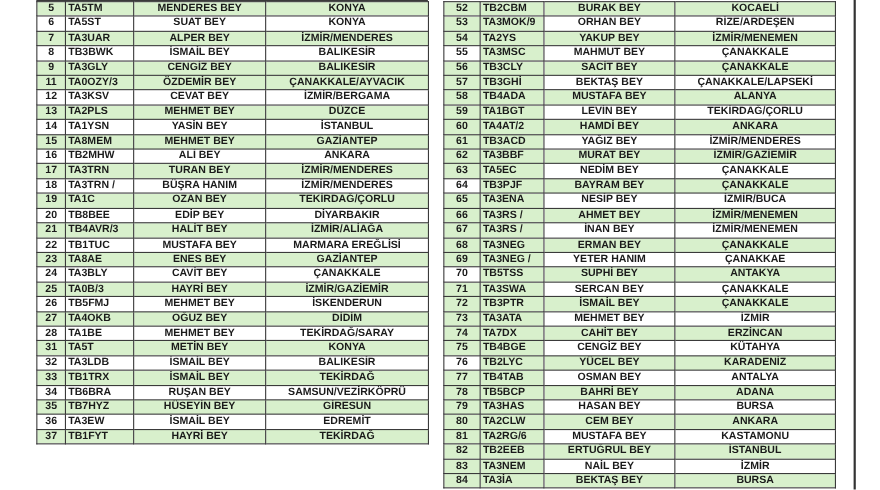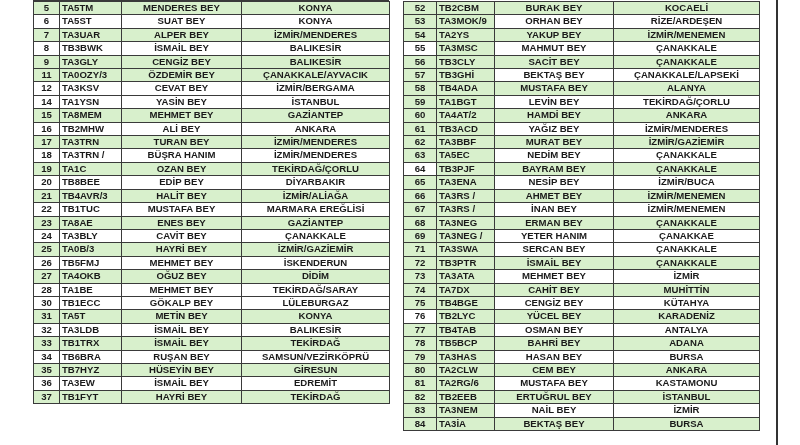--- a/index.html
+++ b/index.html
@@ -67,20 +67,26 @@
         <td class="name g">ÖZDEMİR BEY</td>
         <td class="city g">ÇANAKKALE/AYVACIK</td>
       </tr>
       <tr>
         <td class="num w">12</td>
         <td class="code w">TA3KSV</td>
         <td class="name w">CEVAT BEY</td>
         <td class="city w">İZMİR/BERGAMA</td>
       </tr>
       <tr>
+        <td class="num g">13</td>
+        <td class="code g">TA2PLS</td>
+        <td class="name g">MEHMET BEY</td>
+        <td class="city g">DÜZCE</td>
+      </tr>
+      <tr>
         <td class="num w">14</td>
         <td class="code w">TA1YSN</td>
         <td class="name w">YASİN BEY</td>
         <td class="city w">İSTANBUL</td>
       </tr>
       <tr>
         <td class="num g">15</td>
         <td class="code g">TA8MEM</td>
         <td class="name g">MEHMET BEY</td>
         <td class="city g">GAZİANTEP</td>
@@ -155,26 +161,20 @@
         <td class="num g">27</td>
         <td class="code g">TA4OKB</td>
         <td class="name g">OĞUZ BEY</td>
         <td class="city g">DİDİM</td>
       </tr>
       <tr>
         <td class="num w">28</td>
         <td class="code w">TA1BE</td>
         <td class="name w">MEHMET BEY</td>
         <td class="city w">TEKİRDAĞ/SARAY</td>
-      </tr>
-      <tr>
-        <td class="num w">30</td>
-        <td class="code w">TB1ECC</td>
-        <td class="name w">GÖKALP BEY</td>
-        <td class="city w">LÜLEBURGAZ</td>
       </tr>
       <tr>
         <td class="num g">31</td>
         <td class="code g">TA5T</td>
         <td class="name g">METİN BEY</td>
         <td class="city g">KONYA</td>
       </tr>
       <tr>
         <td class="num w">32</td>
         <td class="code w">TA3LDB</td>
@@ -324,20 +324,26 @@
         <td class="name g">ERMAN BEY</td>
         <td class="city g">ÇANAKKALE</td>
       </tr>
       <tr>
         <td class="num g">69</td>
         <td class="code g">TA3NEG /</td>
         <td class="name w">YETER HANIM</td>
         <td class="city w">ÇANAKKAE</td>
       </tr>
       <tr>
+        <td class="num w">70</td>
+        <td class="code g">TB5TSS</td>
+        <td class="name g">SUPHİ BEY</td>
+        <td class="city g">ANTAKYA</td>
+      </tr>
+      <tr>
         <td class="num g">71</td>
         <td class="code g">TA3SWA</td>
         <td class="name w">SERCAN BEY</td>
         <td class="city w">ÇANAKKALE</td>
       </tr>
       <tr>
         <td class="num g">72</td>
         <td class="code g">TB3PTR</td>
         <td class="name g">İSMAİL BEY</td>
         <td class="city g">ÇANAKKALE</td>
@@ -345,21 +351,21 @@
       <tr>
         <td class="num g">73</td>
         <td class="code g">TA3ATA</td>
         <td class="name w">MEHMET BEY</td>
         <td class="city w">İZMİR</td>
       </tr>
       <tr>
         <td class="num g">74</td>
         <td class="code g">TA7DX</td>
         <td class="name g">CAHİT BEY</td>
-        <td class="city g">MUHİTTİN</td>
+        <td class="city g">ERZİNCAN</td>
       </tr>
       <tr>
         <td class="num g">75</td>
         <td class="code g">TB4BGE</td>
         <td class="name w">CENGİZ BEY</td>
         <td class="city w">KÜTAHYA</td>
       </tr>
       <tr>
         <td class="num w">76</td>
         <td class="code g">TB2LYC</td>

